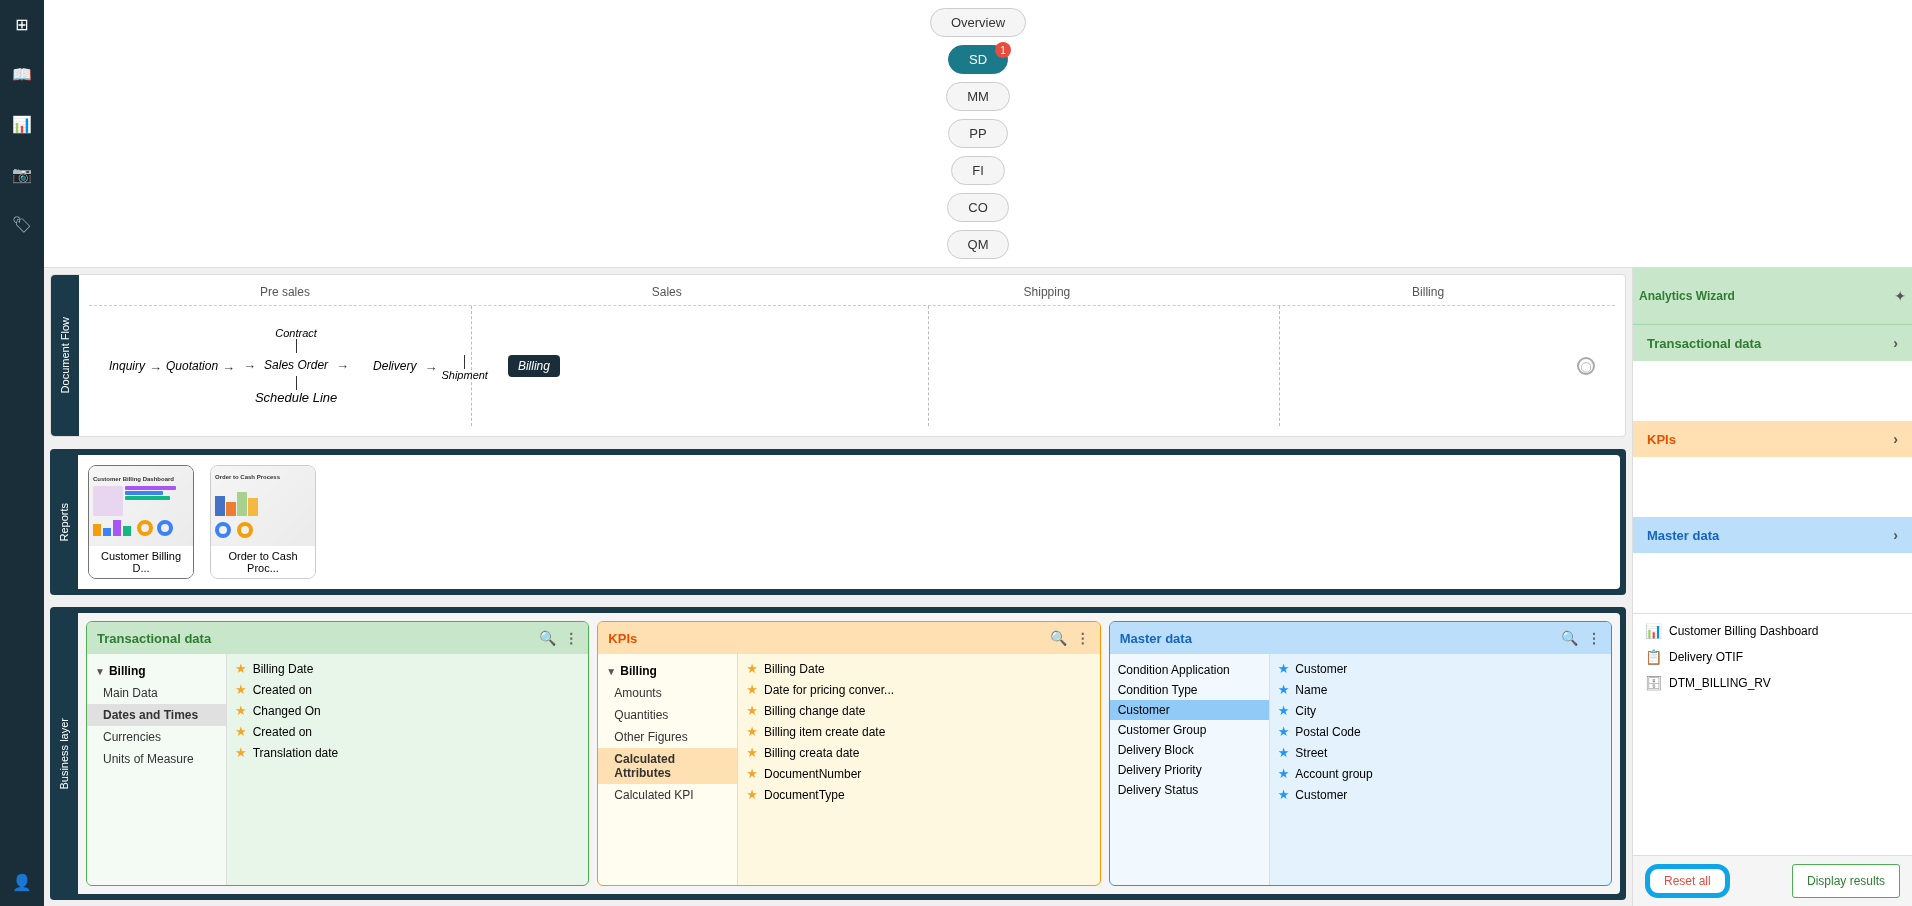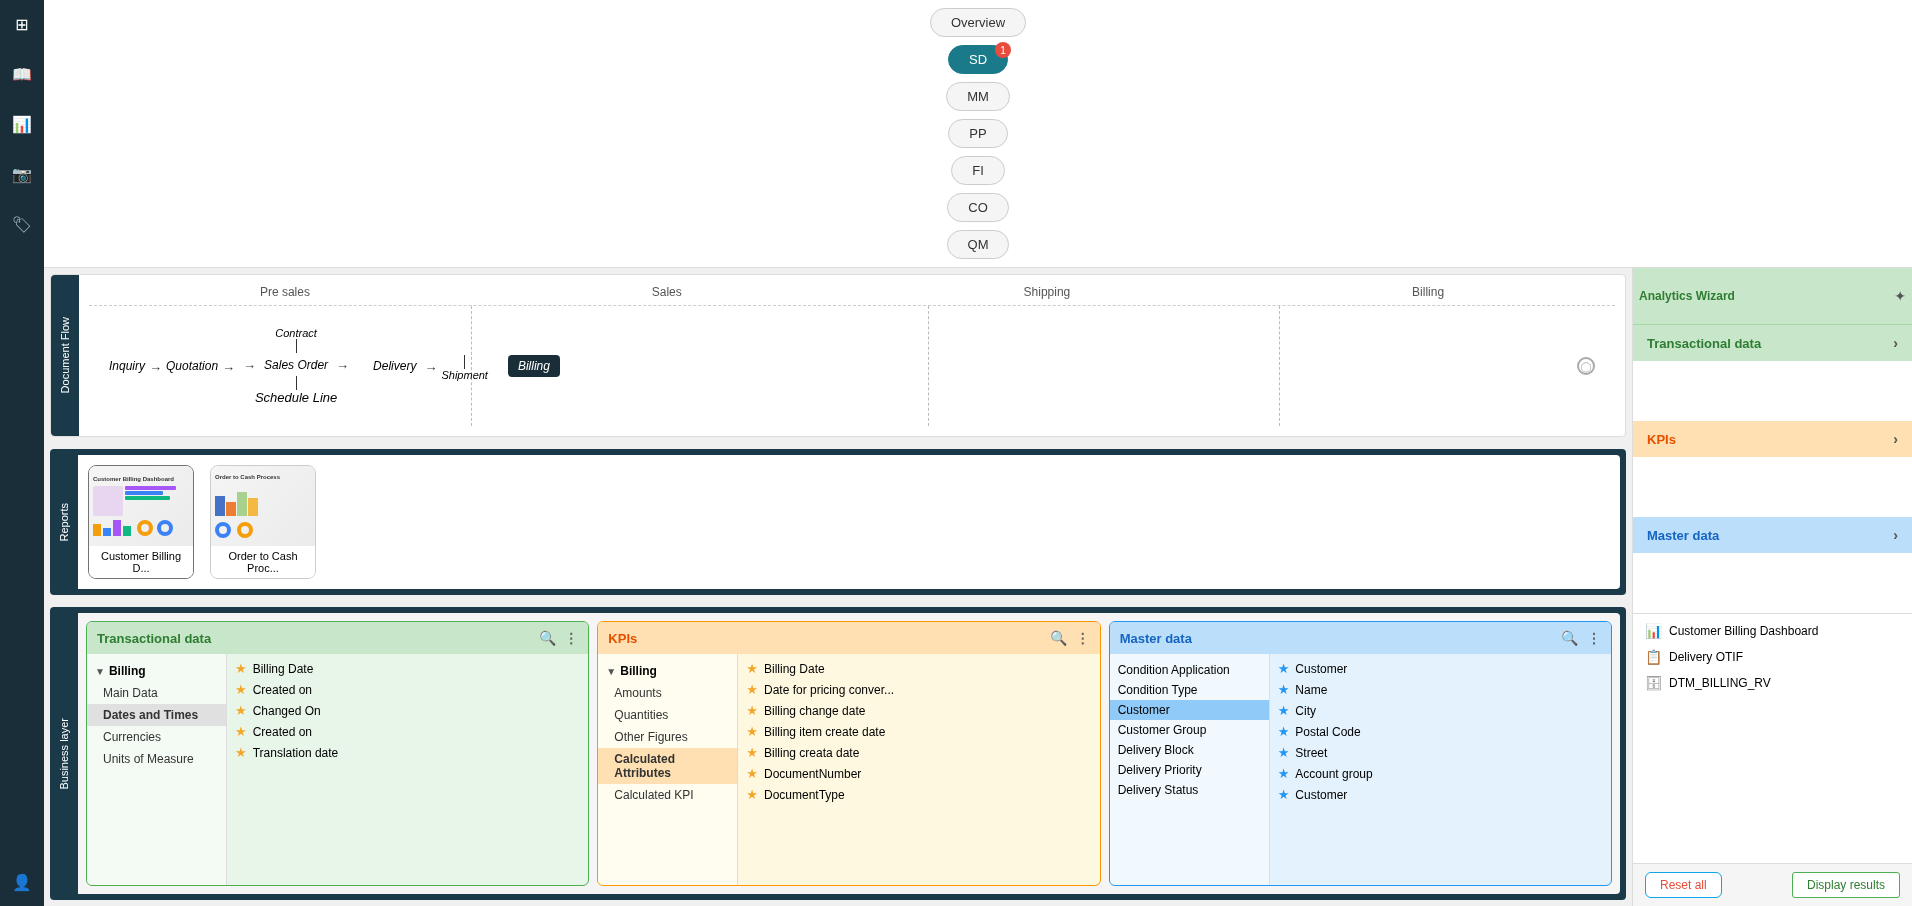--- a/index.html
+++ b/index.html
@@ -412,24 +412,24 @@
     
     .bottom-buttons {
       display: flex;
       justify-content: space-between;
       padding: 8px 12px;
       background: #f5f5f5;
       border-top: 1px solid #ddd;
     }
     .btn-reset {
       padding: 5px 14px;
-      border: 1px solid #0ea5e9;
+      border: 5px solid #0ea5e9;
       color: #e74c3c;
       background: #fff;
-      border-radius: 6px;
+      border-radius: 13px;
       cursor: pointer;
       font-size: 12px;
     }
     .btn-display {
       padding: 5px 14px;
       border: 1px solid #4caf50;
       color: #2e7d32;
       background: #fff;
       border-radius: 3px;
       cursor: pointer;

